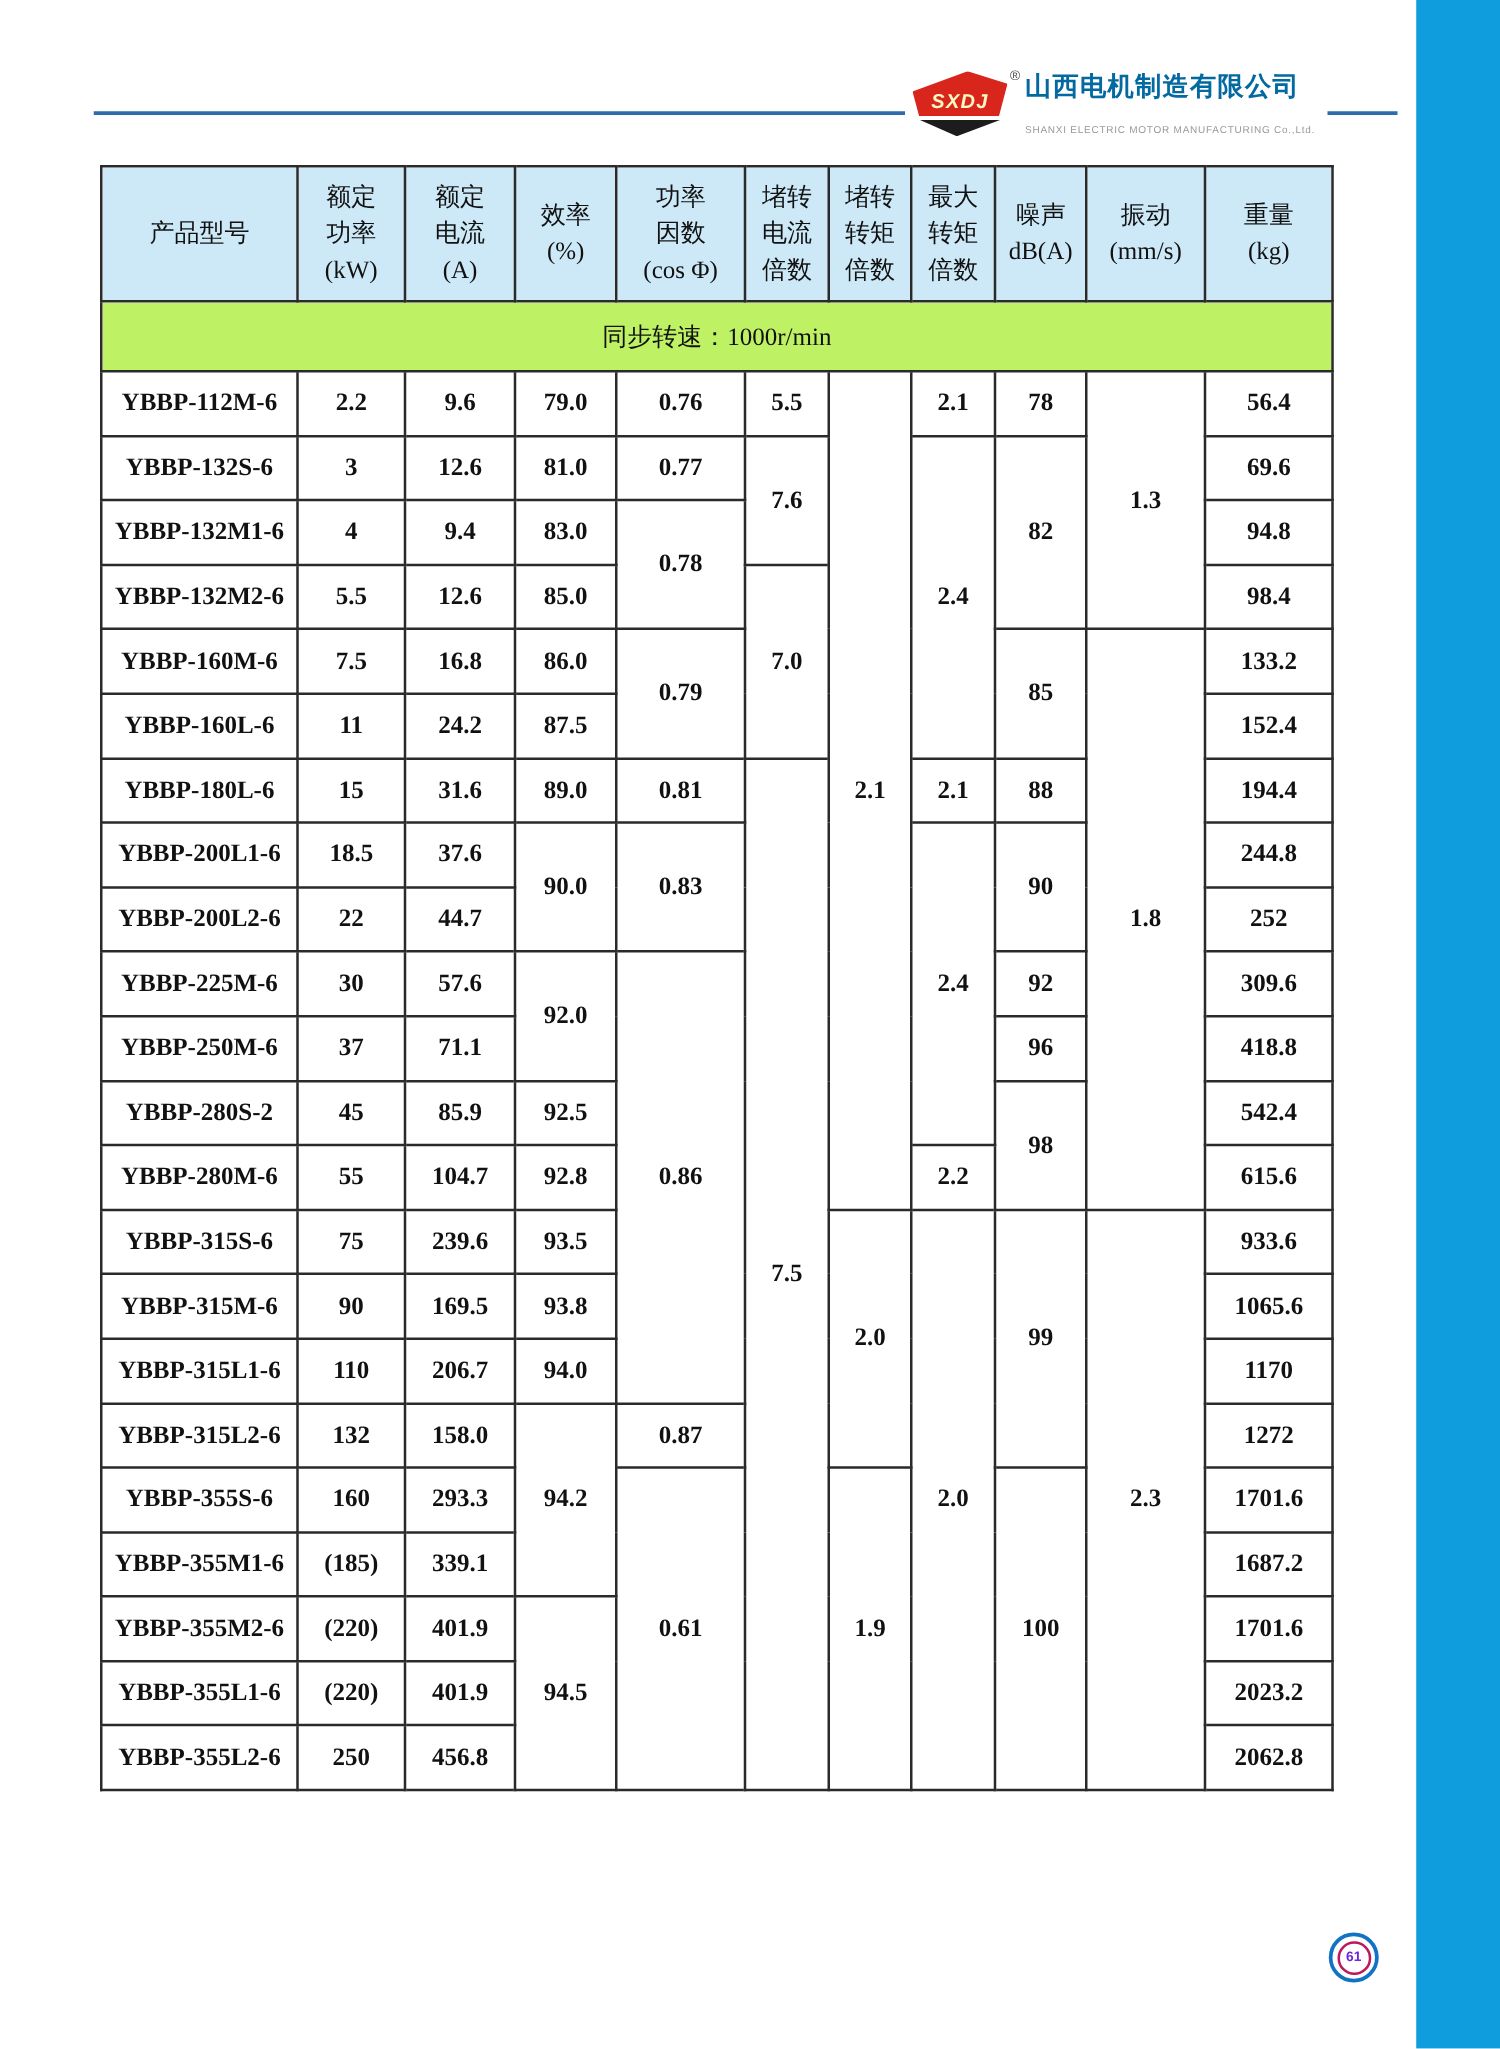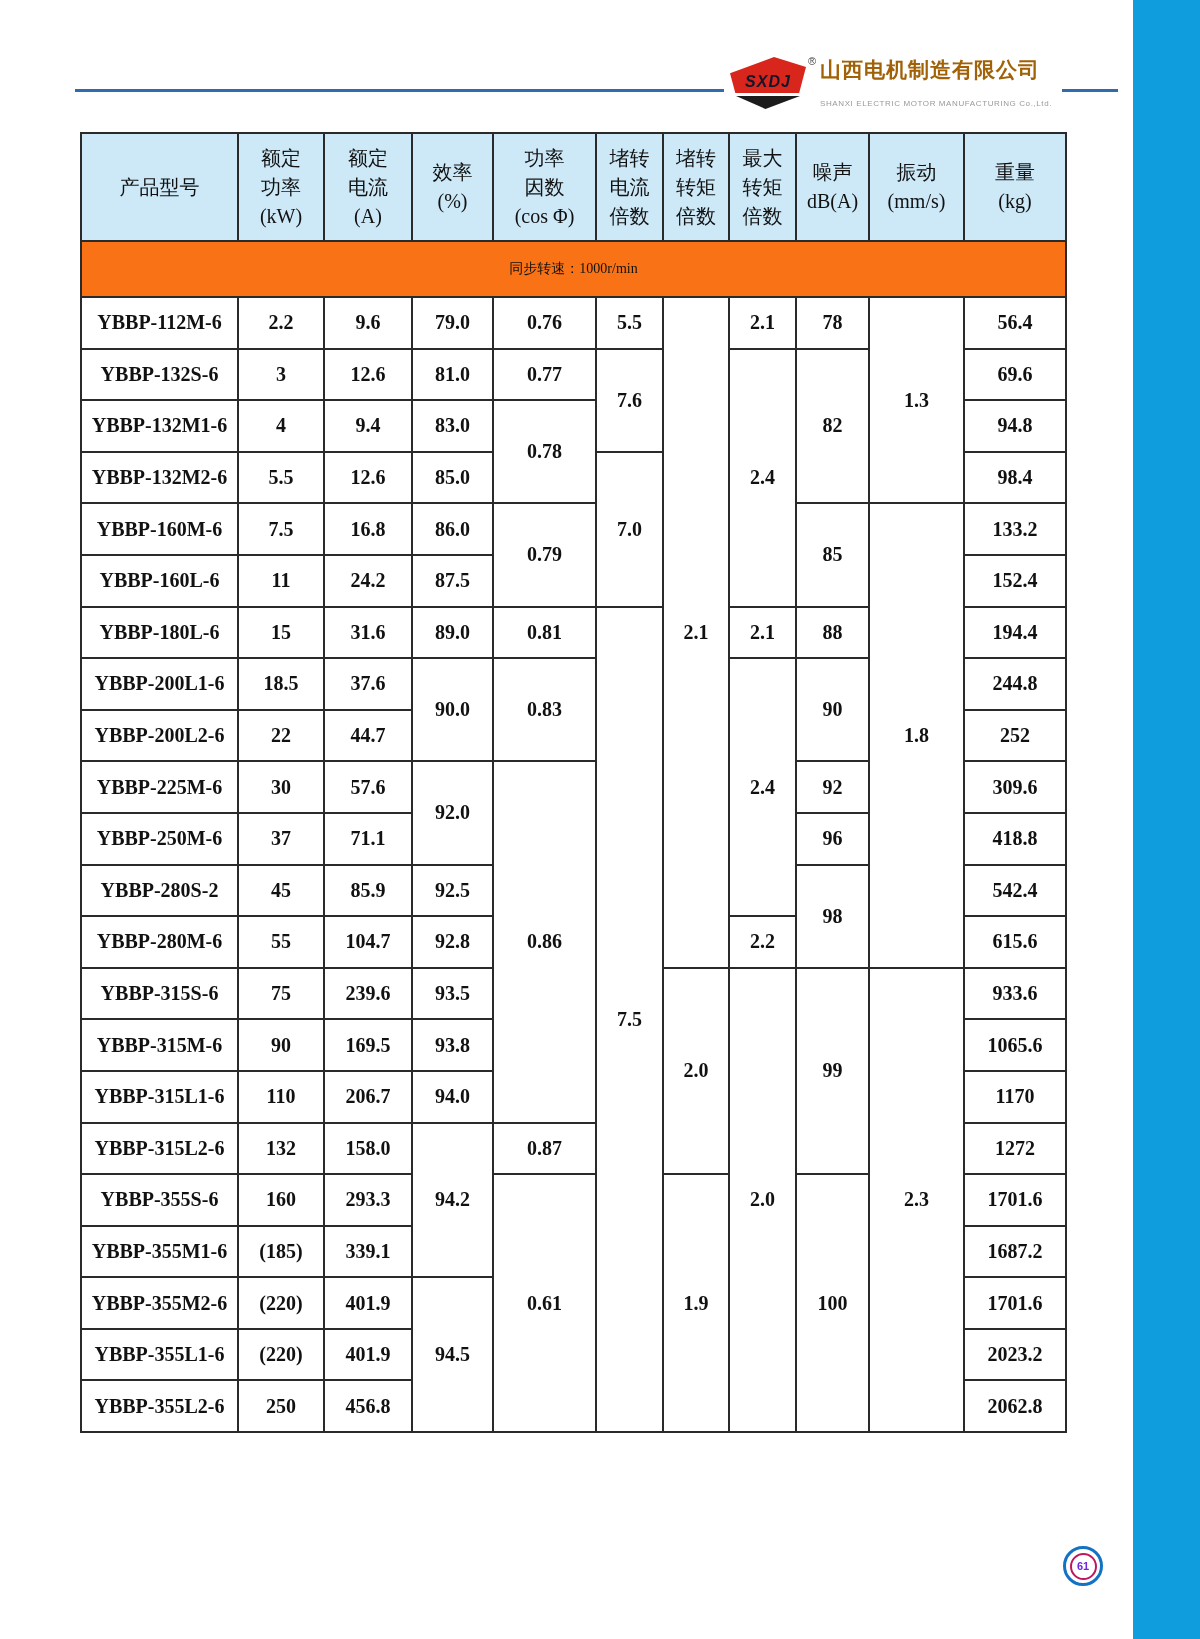--- a/index.html
+++ b/index.html
@@ -9,34 +9,34 @@
   
   .sidebar{position:absolute;right:0;top:0;width:67px;height:1639px;background:#0f9ddd;}
 
   
   .rule{position:absolute;left:75px;top:89px;width:1043px;height:3px;background:#2e6cad;}
   .logo-block{position:absolute;left:724px;top:50px;height:66px;background:#ffffff;display:flex;align-items:center;padding:0 10px 0 6px;}
   .flag-wrap{position:relative;width:84px;height:56px;margin-right:6px;}
   .flag{position:absolute;left:0;top:2px;width:76px;height:36px;background:#d8261d;
         clip-path:polygon(0% 45%,58% 0%,100% 28%,91% 100%,7% 100%);
         display:flex;align-items:flex-end;justify-content:center;}
-  .flag-text{color:#0f172a;font-weight:bold;font-style:italic;font-size:16px;letter-spacing:1px;line-height:1;padding-bottom:3px;}
+  .flag-text{color:#fef9c3;font-weight:bold;font-style:italic;font-size:16px;letter-spacing:1px;line-height:1;padding-bottom:3px;}
   .flag-tri{position:absolute;left:6px;top:41px;width:64px;height:13px;background:#1c1c1c;
             clip-path:polygon(0 0,100% 0,46% 100%);}
   .reg{position:absolute;left:78px;top:0;font-size:11px;color:#444;}
   .company{display:flex;flex-direction:column;justify-content:center;}
-  .company-cn{font-size:21px;font-weight:700;color:#a16207;letter-spacing:1px;line-height:1.1;white-space:nowrap;}
+  .company-cn{font-size:21px;font-weight:700;color:#0369a1;letter-spacing:1px;line-height:1.1;white-space:nowrap;}
   .company-en{font-size:8px;color:#999999;letter-spacing:0.6px;margin-top:17px;white-space:nowrap;}
 
   
   table.spec{position:absolute;left:80px;top:132px;width:985px;border-collapse:collapse;table-layout:fixed;
              font-family:"Liberation Serif","DejaVu Serif",serif;color:#111;}
   table.spec th,table.spec td{border:2px solid #2a2a2a;text-align:center;vertical-align:middle;padding:0;overflow:hidden;}
   table.spec th{background:#cde9f7;font-weight:normal;font-size:20px;line-height:1.45;height:106px;}
-  td.banner{height:54px;font-size:14px;background:#f97316;}
+  td.banner{height:54px;font-size:20px;background:#bef264;}
   tbody.data tr{height:51.6px;font-weight:bold;}
   tbody.data td{font-size:20px;background:#ffffff;}
   td.model{font-size:19px;}
 
   
   .page-badge{position:absolute;left:1063px;top:1546px;width:40px;height:40px;border:3px solid #1273c4;border-radius:50%;
               box-sizing:border-box;display:flex;align-items:center;justify-content:center;background:#fff;}
   .page-badge-inner{width:27px;height:27px;border:2px solid #be185d;border-radius:50%;box-sizing:border-box;
               display:flex;align-items:center;justify-content:center;font-size:11px;font-weight:bold;color:#6d28d9;}
 </style>

